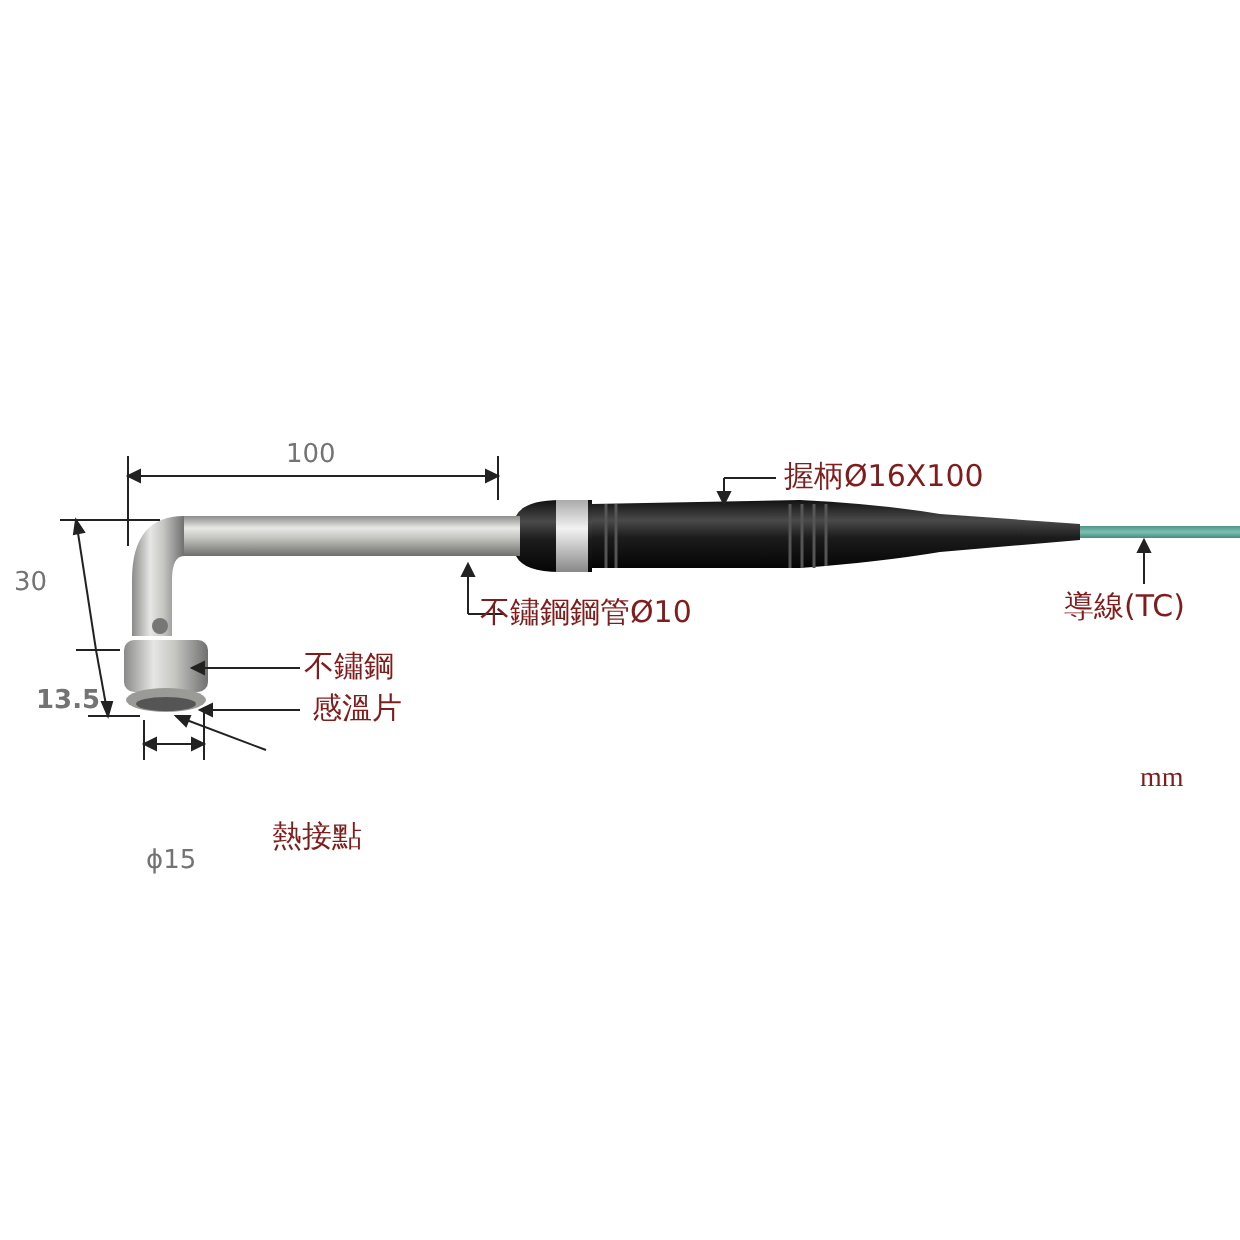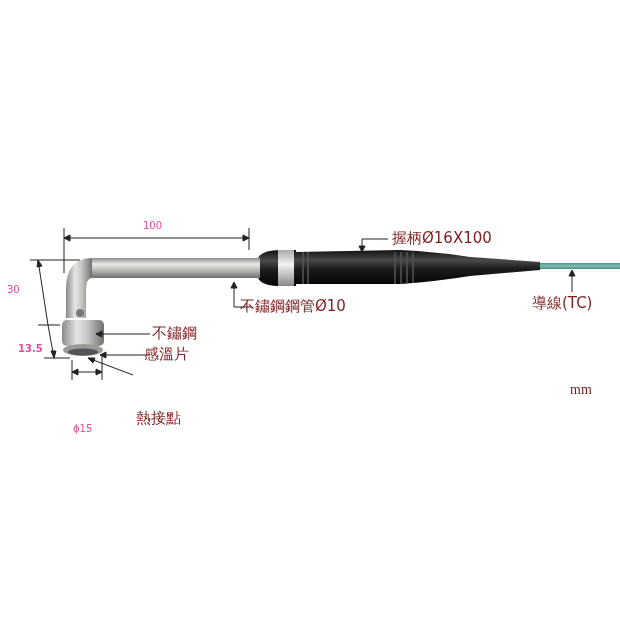--- a/index.html
+++ b/index.html
@@ -1,19 +1,19 @@
 <!DOCTYPE html>
 <html><head>
   <meta charset="utf-8">
   <style>
     html, body { margin: 0; padding: 0; background: #ffffff; }
     body { width: 620px; height: 620px; position: relative; overflow: hidden;
            font-family: "DejaVu Sans", sans-serif; color: #222; }
     .label { position: absolute; font-size: 15px; color: #7f1d1d; white-space: nowrap; line-height: 1; }
-    .dim { position: absolute; font-size: 10px; color: #ec4899; white-space: nowrap; line-height: 1; }
+    .dim { position: absolute; font-size: 13px; color: #737373; white-space: nowrap; line-height: 1; }
     svg.drawing { position: absolute; left: 0; top: 0; }
   </style>
 </head>
 <body>
 
 <svg class="drawing" width="620" height="620">
   <defs>
     <linearGradient id="steelH" x1="0" y1="0" x2="0" y2="1">
       <stop offset="0" stop-color="#8c8c8a"></stop>
       <stop offset="0.3" stop-color="#e8e8e6"></stop>
@@ -121,15 +121,15 @@
 
 <div class="dim" style="left:143px; top:221px;">100</div>
 <div class="dim" style="left:7px; top:285px;">30</div>
 <div class="dim" style="left:18px; top:344px;font-weight:bold;">13.5</div>
 <div class="dim" style="left:73px; top:381px;margin-top:43px;">ϕ15</div>
 
 <div class="label" style="left:392px; top:231px;">握柄Ø16X100</div>
 <div class="label" style="left:240px; top:299px;">不鏽鋼鋼管Ø10</div>
 <div class="label" style="left:532px; top:296px;">導線(TC)</div>
 <div class="label" style="left:152px; top:326px;">不鏽鋼</div>
-<div class="label" style="left:144px; top:347px;text-align:right;">感溫片</div>
+<div class="label" style="left:156px; top:347px;text-align:right;">感溫片</div>
 <div class="label" style="left:136px; top:368px;margin-top:43px;">熱接點</div>
 <div class="label" style="left:570px; top:383px; font-size:14px;font-family:Liberation Serif, serif;">mm</div>
 
 </body></html>

